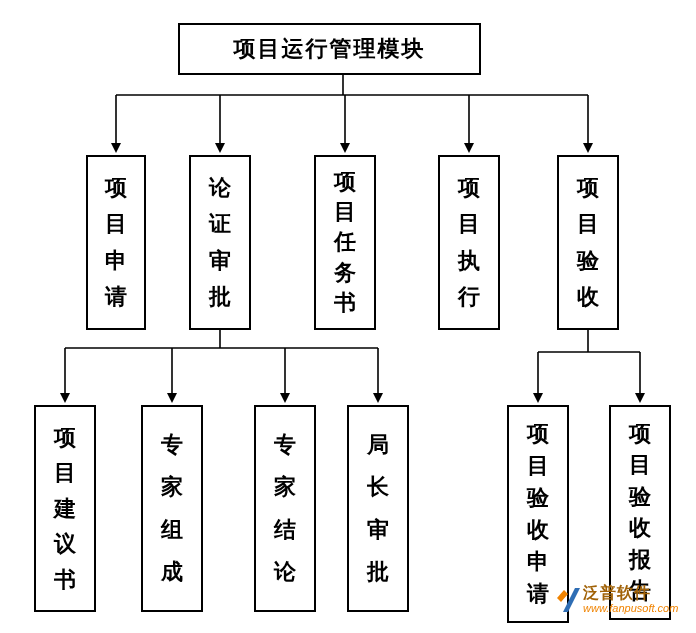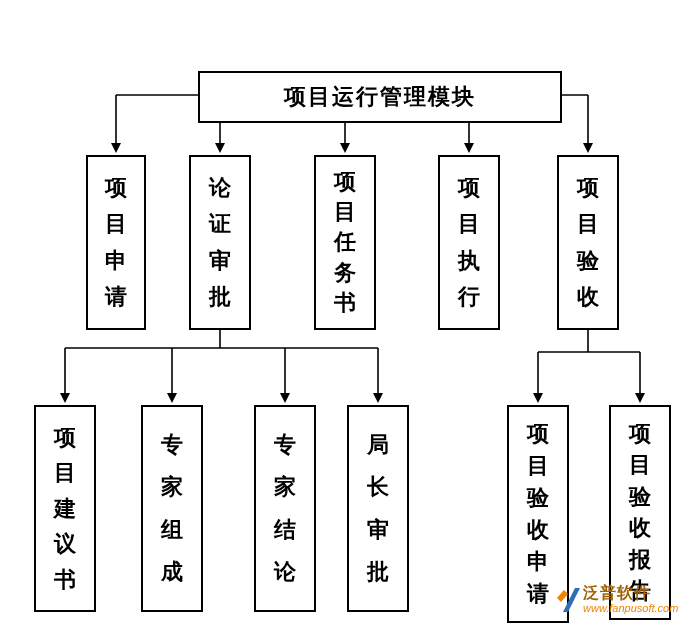--- a/index.html
+++ b/index.html
@@ -108,21 +108,21 @@
       <path d="M285,348 L285,401" marker-end="url(#ah)"></path>
       <path d="M378,348 L378,401" marker-end="url(#ah)"></path>
 
       <path d="M588,330 L588,352"></path>
       <path d="M538,352 L640,352"></path>
       <path d="M538,352 L538,401" marker-end="url(#ah)"></path>
       <path d="M640,352 L640,401" marker-end="url(#ah)"></path>
     </g>
   </svg>
 
-  <div class="node root-node" style="left:198px; top:23px; width:364px; height:52px;margin-top:48px;">项目运行管理模块</div>
+  <div class="node root-node" style="left:178px; top:23px; width:303px; height:52px;">项目运行管理模块</div>
 
   <div class="node vnode" style="left:86px;  top:155px; width:60px; height:175px;">
       <span>项</span>
       <span>目</span>
       <span>申</span>
       <span>请</span>
     </div>
 
   <div class="node vnode" style="left:189px; top:155px; width:62px; height:175px;">
       <span>论</span>

